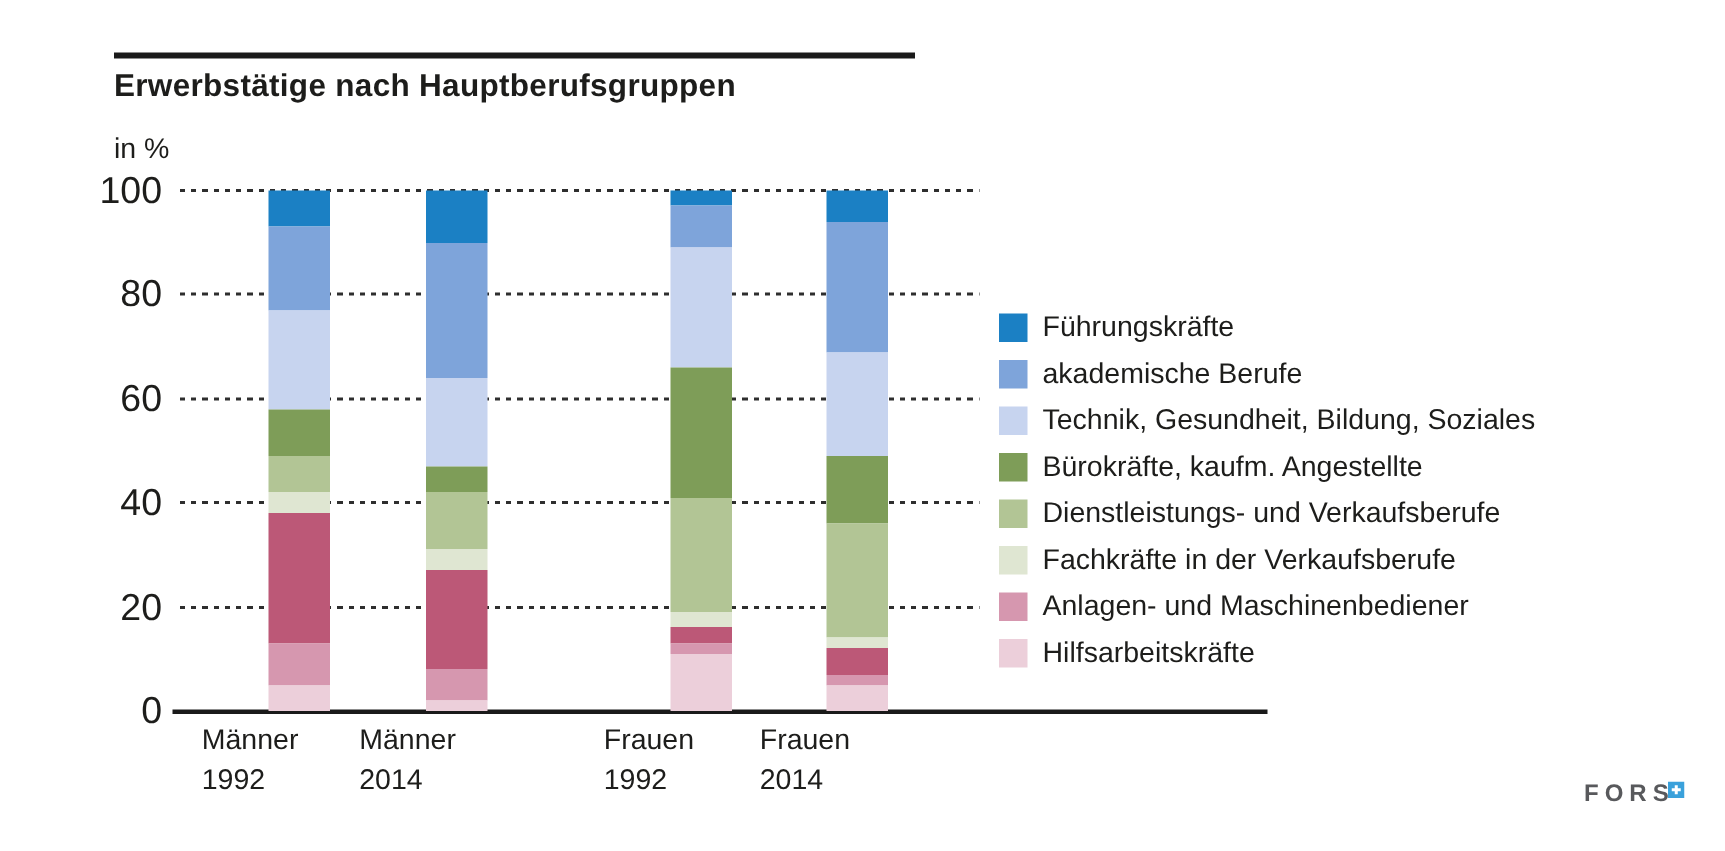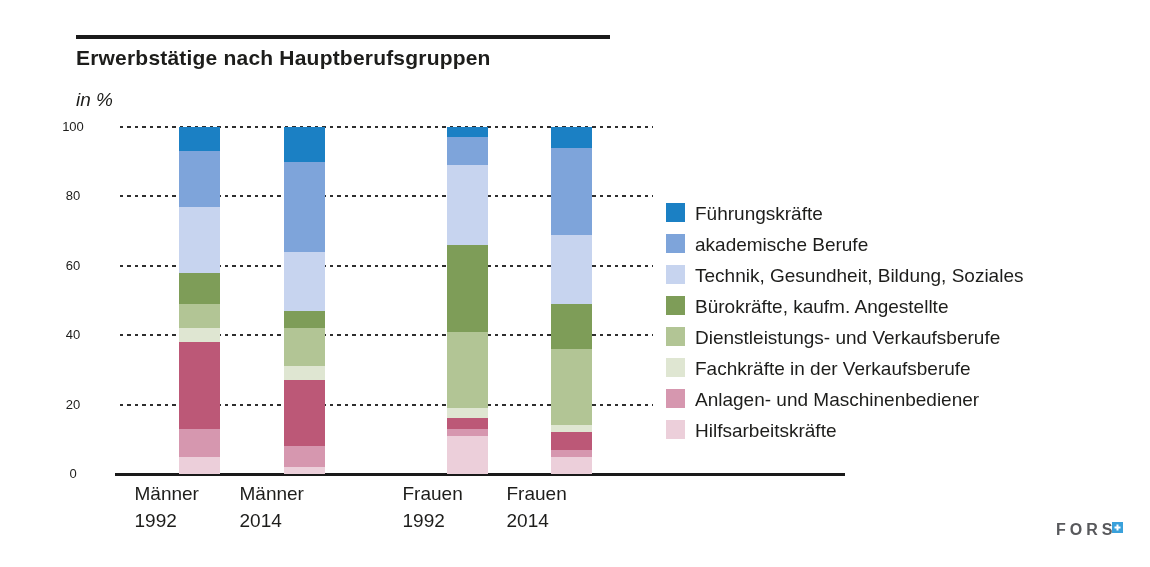--- a/index.html
+++ b/index.html
@@ -1,30 +1,30 @@
 <!DOCTYPE html>
 <html><head>
 <meta charset="utf-8">
 <style>
   html,body{margin:0;padding:0;background:#fff;}
   #canvas{position:relative;width:1150px;height:560px;background:#ffffff;overflow:hidden;
           font-family:"Liberation Sans",sans-serif;color:#1d1d1b;}
   #title-rule{position:absolute;left:76px;top:35px;width:534px;height:4px;background:#1a1a1a;}
   #title{position:absolute;left:76px;top:46px;margin:0;font-size:21px;font-weight:bold;
          letter-spacing:0.2px;color:#1d1d1b;}
-  #unit{position:absolute;left:76px;top:89px;font-size:19px;font-style:italic;}
-  .ytick{position:absolute;width:70px;text-align:center;font-size:13px;line-height:26px;}
+  #unit{position:absolute;left:76px;top:89px;font-size:19px;}
+  .ytick{position:absolute;width:70px;text-align:right;font-size:25px;line-height:26px;}
   .gridline{position:absolute;height:2px;
             background:repeating-linear-gradient(90deg,#2e2e2e 0 3.5px,transparent 3.5px 7.5px);}
   .axisline{position:absolute;height:3px;background:#1a1a1a;}
   .bar{position:absolute;display:flex;flex-direction:column;}
   .seg{width:100%;}
   .xlabel{position:absolute;width:130px;text-align:left;font-size:19px;line-height:27px;}
   #legend{position:absolute;left:666px;top:203px;}
-  .legend-item{display:flex;align-items:flex-start;height:31px;}
+  .legend-item{display:flex;align-items:center;height:31px;}
   .swatch{width:19px;height:19px;flex:0 0 19px;}
   .legend-label{margin-left:10px;font-size:19px;white-space:nowrap;}
   #fors{position:absolute;left:1056px;top:521px;}
   #fors-text{font-size:16px;letter-spacing:4px;color:#58595c;font-weight:bold;}
   #fors-mark{position:absolute;left:56px;top:-2px;width:11px;height:11px;}
 </style>
 </head>
 <body>
 
 <div id="canvas">

